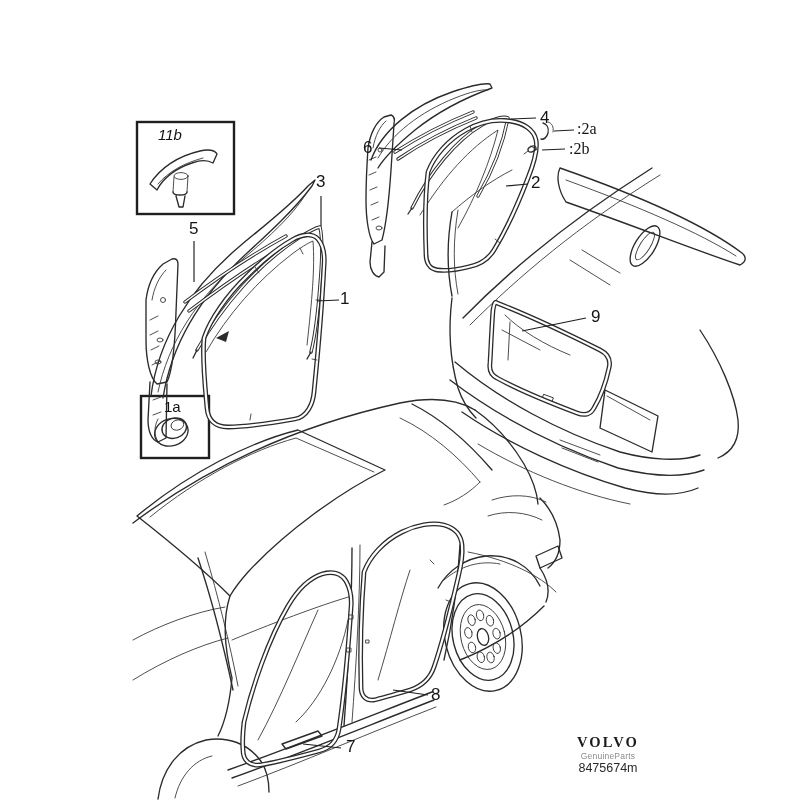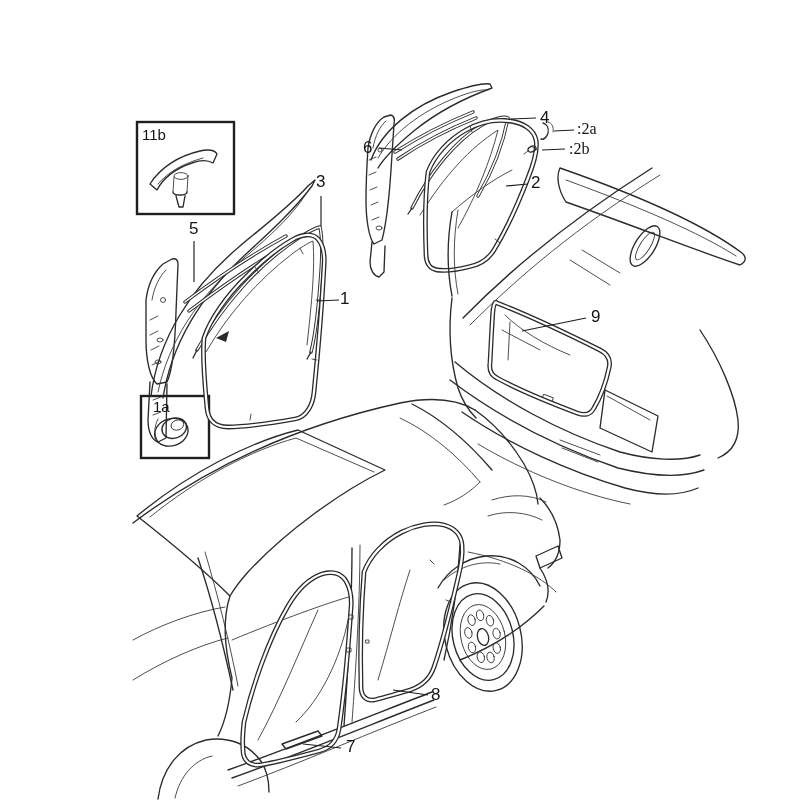--- a/index.html
+++ b/index.html
@@ -227,29 +227,34 @@
       <path class="leader" d="M511,119 L536,118"></path>
       <path class="leader" d="M554,131 L574,130"></path>
       <path class="leader" d="M542,150 L565,149"></path>
       <path class="leader" d="M506,186 L528,184"></path>
       <path class="leader" d="M586,318 L522,331"></path>
       <path class="leader" d="M428,695 L393,690"></path>
       <path class="leader" d="M341,748 L303,744"></path>
     </g>
   </svg>
 
-  <div class="inset-label" style="left:142px;top:127px;">11b</div>
-  <div class="inset-label" style="left:153px;top:399px;text-align:center;">1a</div>
+  <div class="inset-label" style="left:158px;top:127px;font-style:italic;">11b</div>
+  <div class="inset-label" style="left:164px;top:399px;text-align:center;">1a</div>
 
   <div class="callout" style="left:340px;top:290px;">1</div>
   <div class="callout" style="left:531px;top:174px;">2</div>
   <div class="callout small" style="left:577px;top:121px;">:2a</div>
   <div class="callout small" style="left:569px;top:141px;">:2b</div>
   <div class="callout" style="left:316px;top:173px;">3</div>
   <div class="callout" style="left:540px;top:109px;">4</div>
   <div class="callout" style="left:189px;top:220px;">5</div>
   <div class="callout" style="left:363px;top:139px;">6</div>
   <div class="callout" style="left:346px;top:738px;">7</div>
   <div class="callout" style="left:431px;top:686px;">8</div>
   <div class="callout" style="left:591px;top:308px;">9</div>
 
+  <div class="brand">
+    <div class="wordmark">VOLVO</div>
+    <div class="genuine">GenuineParts</div>
+    <div class="partno">8475674m</div>
+  </div>
 
 </div>
 
 </body></html>

